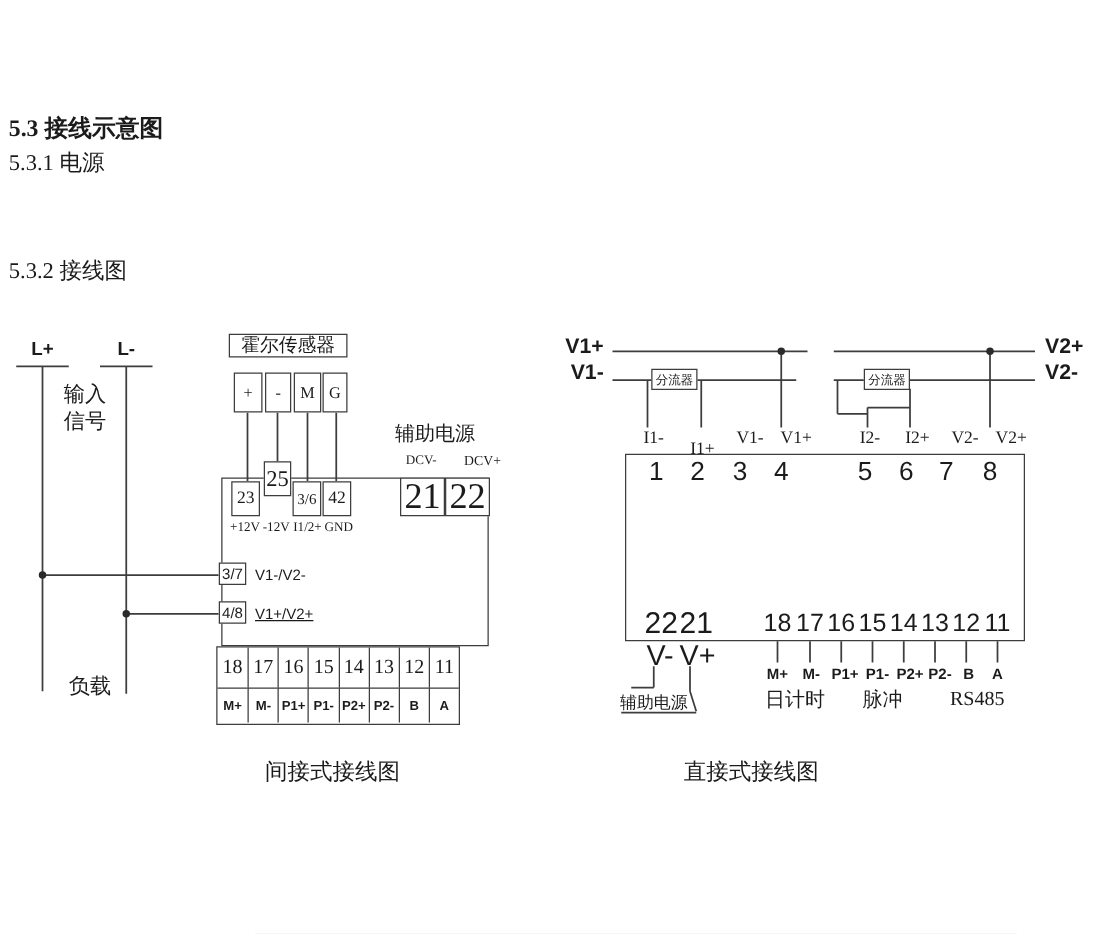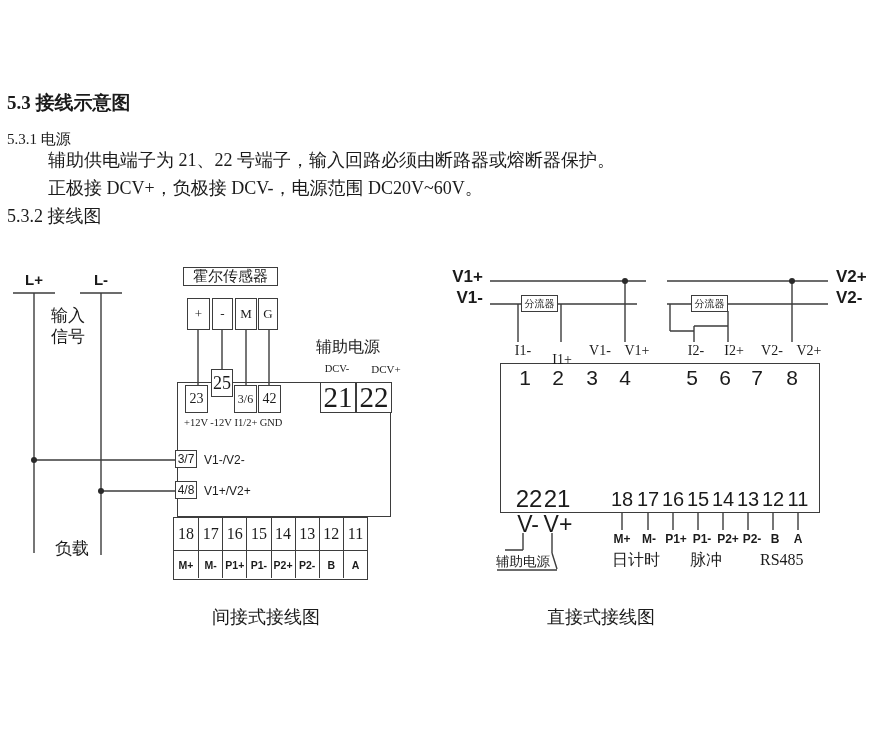--- a/index.html
+++ b/index.html
@@ -22,23 +22,21 @@
   .tbl div:nth-child(n+9){border-top:1.4px solid #3d3d3d;}
   .tbl .num{font:16px "Liberation Serif",serif;}
   .tbl .pin{font:bold 10.5px "Liberation Sans",sans-serif;}
 </style>
 </head>
 <body>
 
 <div id="canvas">
 
   <div class="t" style="left:7px;top:90px;font-size:19px;font-weight:bold;">5.3 接线示意图</div>
-  <div class="t" style="left:7px;top:118px;font-size:15px;margin-top:12px;">5.3.1 电源</div>
-  <div class="t" style="left:48px;top:148px;font-size:18px;">辅助供电端子为 21、22 号端子，输入回路必须由断路器或熔断器保护。</div>
-  <div class="t" style="left:48px;top:176px;font-size:18px;">正极接 DCV+，负极接 DCV-，电源范围 DC20V~60V。</div>
+  <div class="t" style="left:7px;top:118px;font-size:18px;">5.3.1 电源</div>
   <div class="t" style="left:7px;top:204px;font-size:18px;">5.3.2 接线图</div>
 
   <svg width="881" height="747" viewBox="0 0 881 747">
     <g stroke="#3d3d3d" stroke-width="1.4" fill="none">
 
       <path d="M13 293 H55 M34 293 V553 M80 293 H122 M101 293 V555
                M34 460 H175 M101 491 H175
                M198 330 V385 M222 330 V385 M246 330 V385 M269 330 V385"></path>
 
       <path d="M490 281 H646 M625 281 V342 M490 304 H637
@@ -90,21 +88,21 @@
   <div class="t serif cx" style="left:221px;top:417px;font-size:10.5px;">-12V</div>
   <div class="t serif cx" style="left:246px;top:417px;font-size:10.5px;">I1/2+</div>
   <div class="t serif cx" style="left:271px;top:417px;font-size:10.5px;">GND</div>
 
   <div class="b serif" style="left:320px;top:382px;width:36px;height:31px;font-size:29px;">21</div>
   <div class="b serif" style="left:356px;top:382px;width:36px;height:31px;font-size:29px;">22</div>
 
   <div class="b sans" style="left:175px;top:450px;width:22px;height:18px;font-size:12px;">3/7</div>
   <div class="t sans" style="left:204px;top:453px;font-size:12px;">V1-/V2-</div>
   <div class="b sans" style="left:175px;top:481px;width:22px;height:18px;font-size:12px;">4/8</div>
-  <div class="t sans" style="left:204px;top:484px;font-size:12px;">V1+/V2+</div>
+  <div class="t sans" style="left:204px;top:484px;font-size:12px;text-decoration:underline;">V1+/V2+</div>
 
   <div class="tbl">
     <div class="num">18</div>
     <div class="num">17</div>
     <div class="num">16</div>
     <div class="num">15</div>
     <div class="num">14</div>
     <div class="num">13</div>
     <div class="num">12</div>
     <div class="num">11</div>

